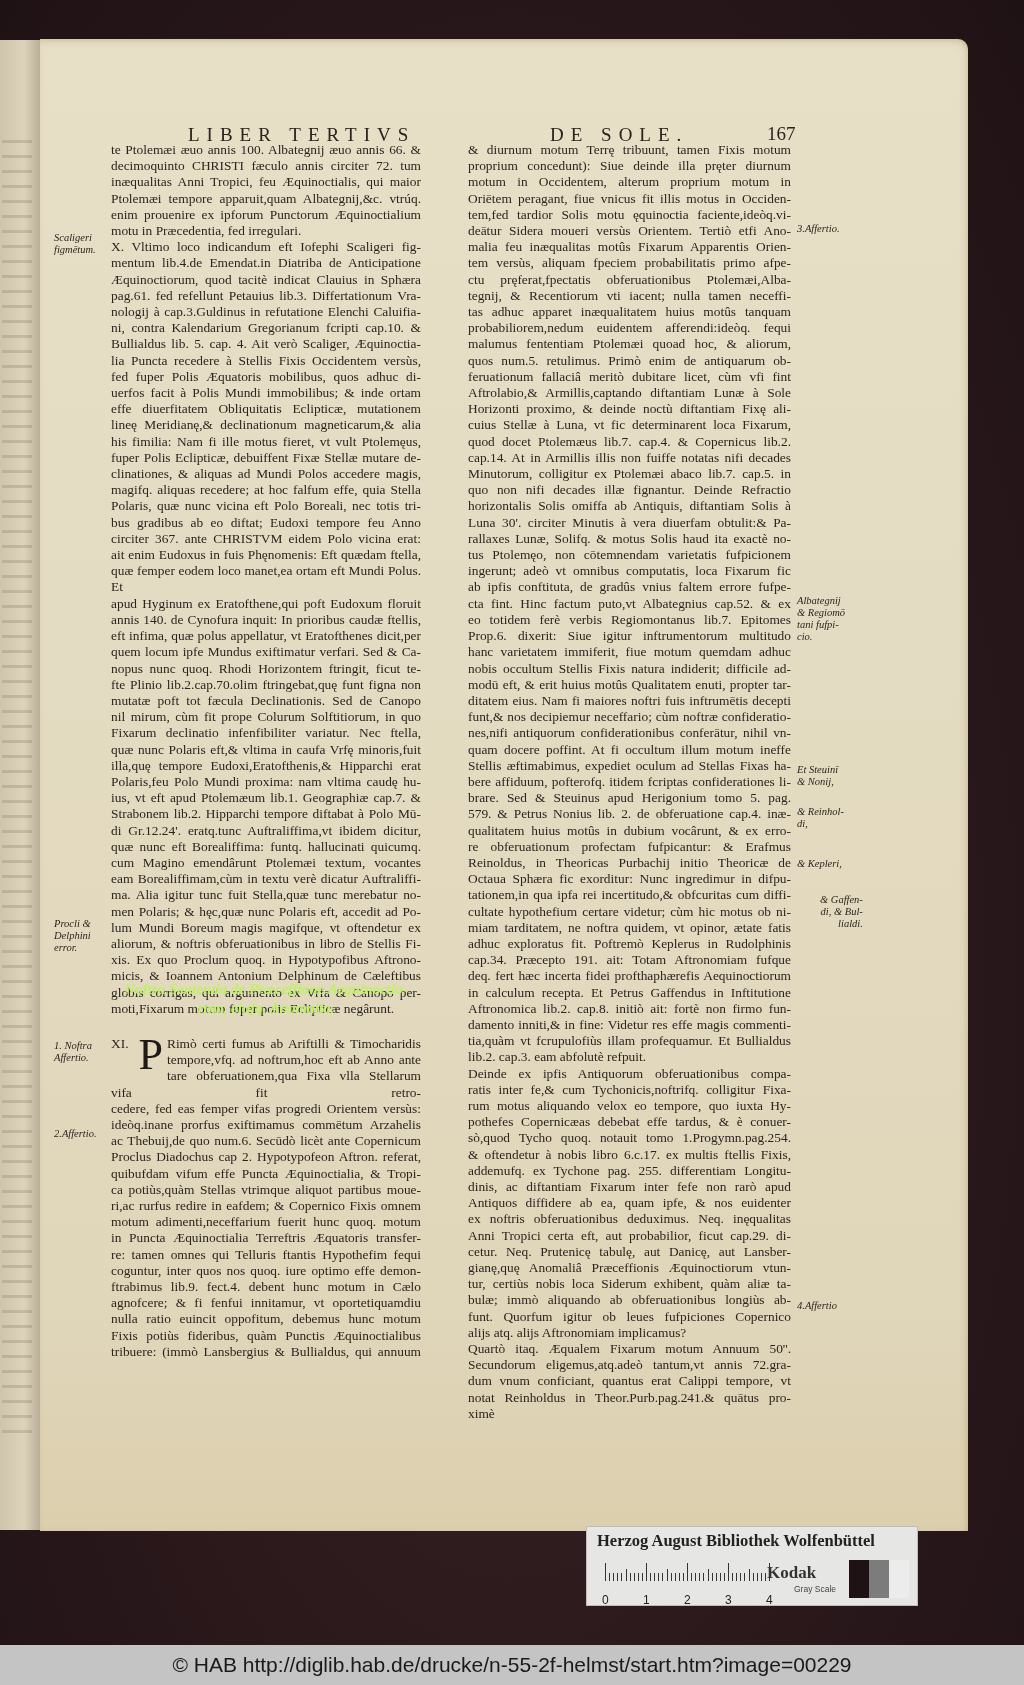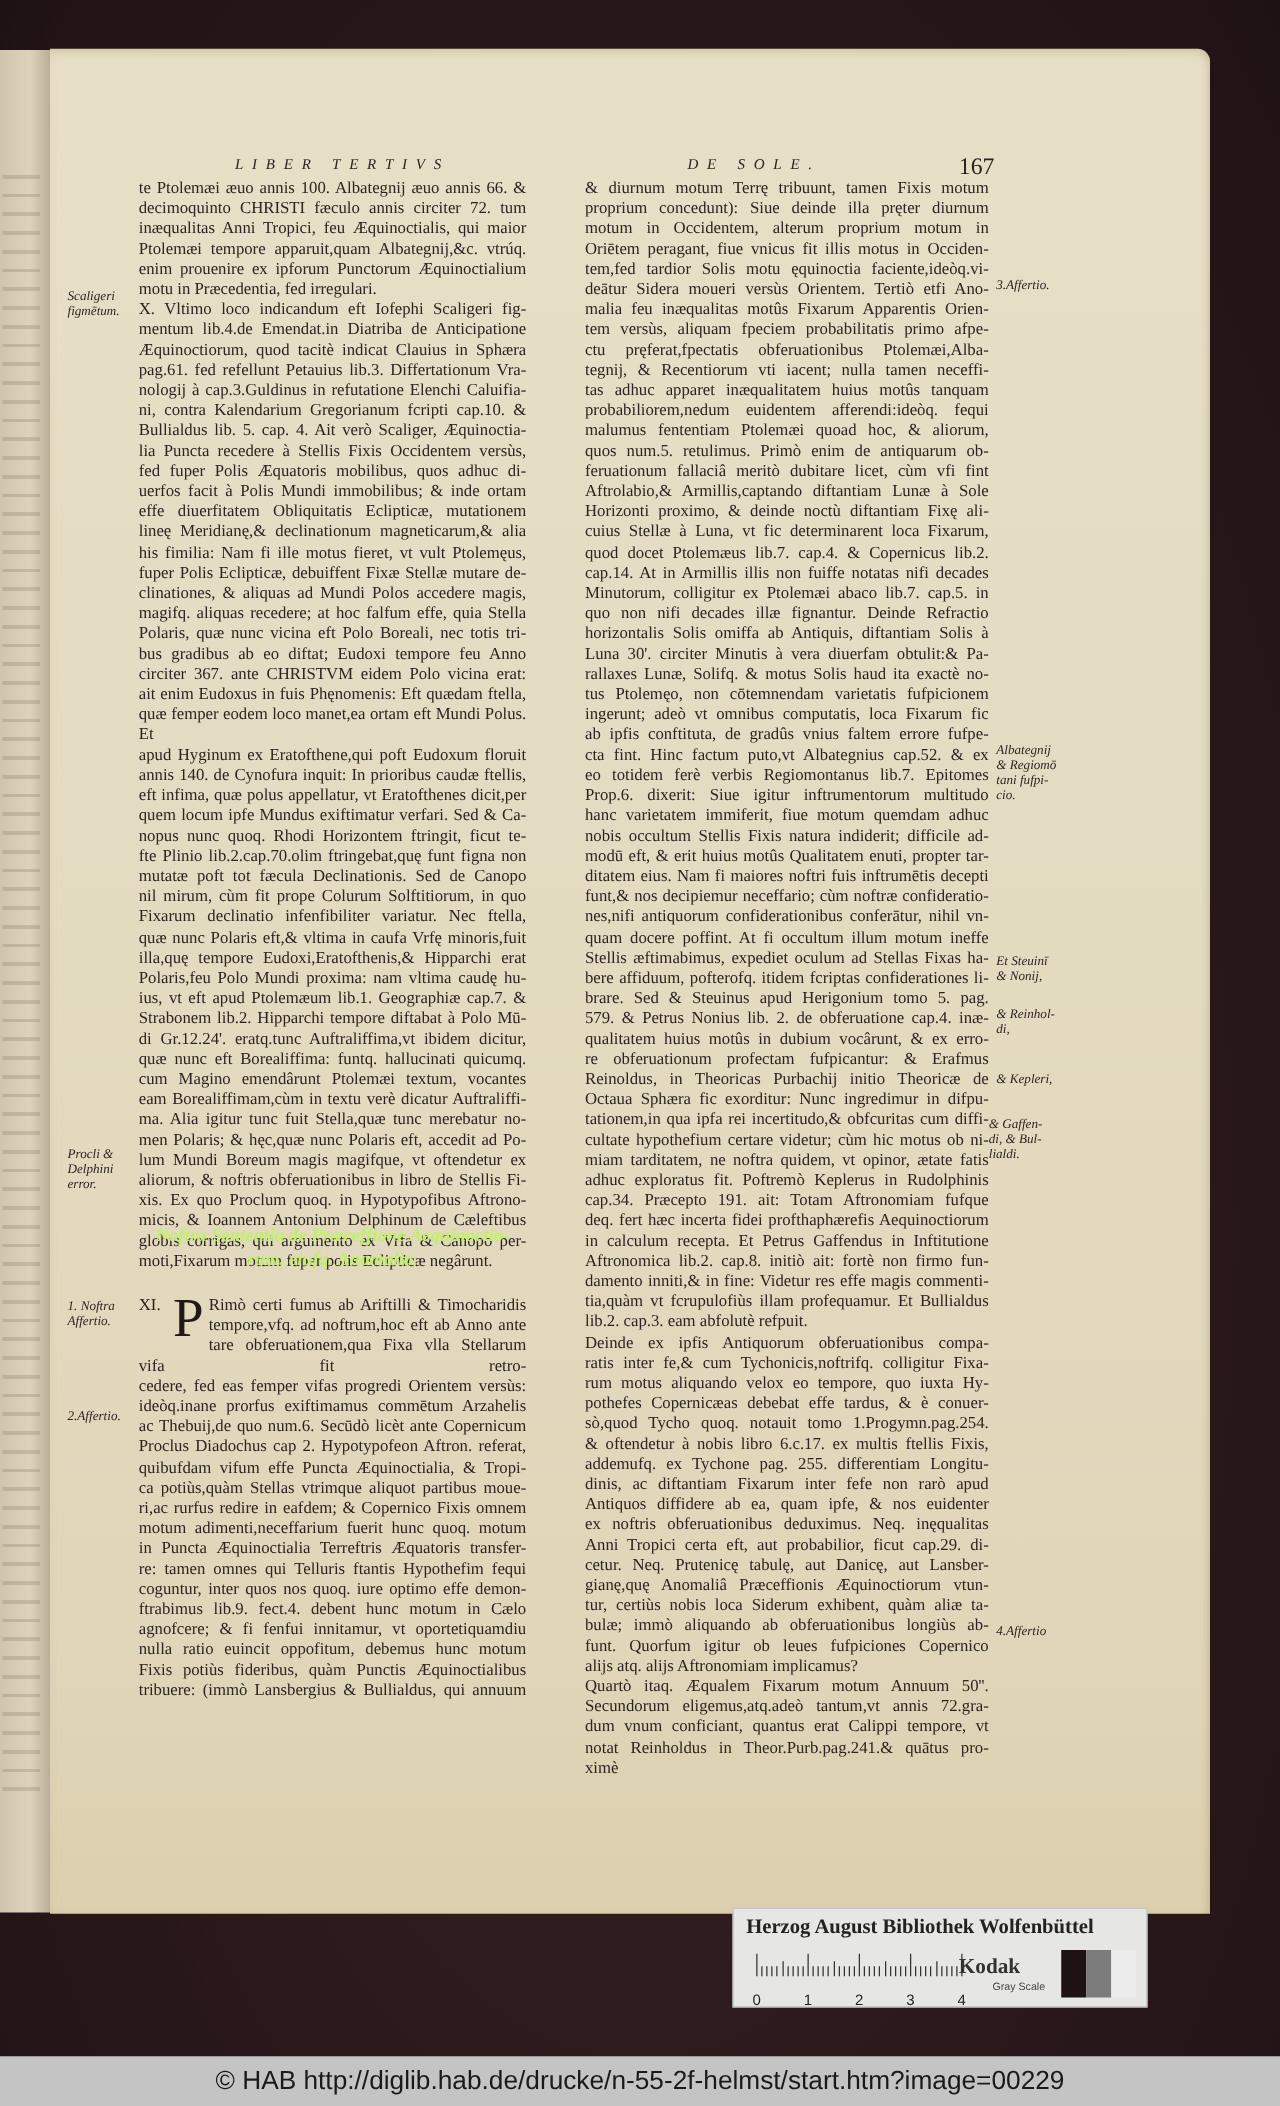--- a/index.html
+++ b/index.html
@@ -21,22 +21,22 @@
     position: absolute; left: 2px; top: 100px; width: 30px; height: 1300px;
     background: repeating-linear-gradient(180deg, rgba(120,110,95,.25) 0 3px, transparent 3px 15px);
   }
   .page {
     position: absolute; left: 40px; top: 39px; width: 928px; height: 1492px;
     background: linear-gradient(180deg, #e7dfc6 0%, #e4dcc2 40%, #e0d6ba 85%, #dccfae 100%);
     border-top-right-radius: 10px;
     box-shadow: inset 0 6px 10px -6px rgba(150,120,60,.35), inset -4px 0 8px -4px rgba(120,100,60,.3);
   }
   .running-head {
-    position: absolute; top: 124px; font-style: italic; letter-spacing: 7px;
-    font-size: 12px; color: #2a2320;
+    position: absolute; top: 124px; letter-spacing: 7px;
+    font-size: 19px; color: #2a2320;
   }
   .pagenum { position: absolute; top: 123px; left: 767px; font-size: 19px; color: #2a2320; }
   .col {
     position: absolute; font-size: 13.4px; line-height: 16.2px; color: #2b2420;
     text-align: justify;
   }
   .col p { margin: 0; white-space: pre-line; text-align-last: justify; }
   .col p.last { text-align-last: left; }
   .left-col { left: 111px; top: 142px; width: 310px; }
   .right-col { left: 468px; top: 142px; width: 323px; }
@@ -266,21 +266,21 @@
     <div class="note" style="left: 797px; top: 223px;">3.Affertio.</div>
     <div class="note" style="left: 797px; top: 595px;">Albategnij
 &amp; Regiomō
 tani fufpi-
 cio.</div>
     <div class="note" style="left: 797px; top: 764px;">Et Steuinī
 &amp; Nonij,</div>
     <div class="note" style="left: 797px; top: 794px; margin-top: 12px;">&amp; Reinhol-
 di,</div>
     <div class="note" style="left: 797px; top: 858px;">&amp; Kepleri,</div>
-    <div class="note" style="left: 791px; top: 894px;">&amp; Gaffen-
+    <div class="note" style="left: 820px; top: 894px; text-align: right;">&amp; Gaffen-
 di, &amp; Bul-
 lialdi.</div>
     <div class="note" style="left: 797px; top: 1300px;">4.Affertio</div>
   </div>
 
 <div class="stamp">
   <div class="title">Herzog August Bibliothek Wolfenbüttel</div>
   <div class="ruler" id="ruler">
       <div class="tick" style="left: 0px; height: 18px;"></div>
       <div class="tick" style="left: 4.1px; height: 8px;"></div>

